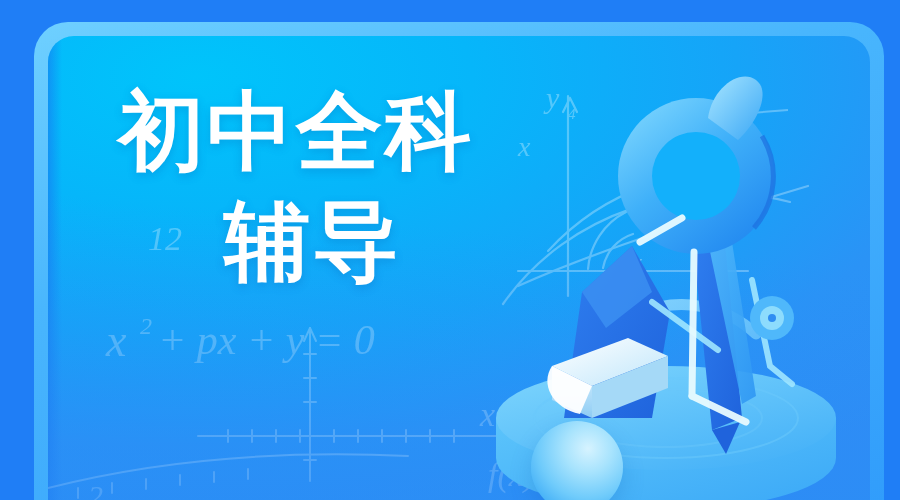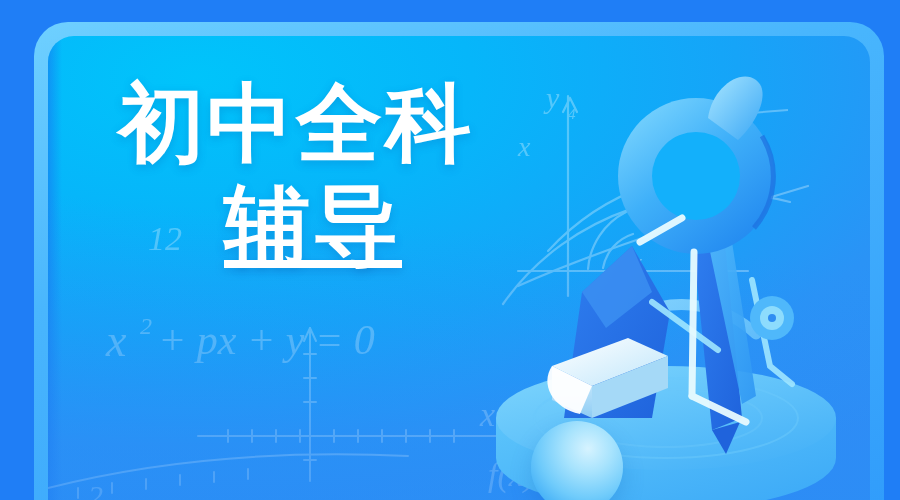--- a/index.html
+++ b/index.html
@@ -53,34 +53,34 @@
   .math-layer{
     position:absolute; inset:0;
     opacity:.33;
     color:#eaf8ff;
     pointer-events:none;
   }
   .math-layer svg{ width:100%; height:100%; display:block; }
 
   
   .title-wrap{
-    position:absolute; left:70px; top:44px; width:470px;
+    position:absolute; left:70px; top:52px; width:470px;
     z-index:6;
   }
   .title-line{
     color:#ffffff;
     font-weight:900;
     font-size:86px;
     line-height:1.02;
     letter-spacing:3px;
     text-shadow:0 3px 10px rgba(10,70,160,.22);
     white-space:nowrap;
   }
   .title-line.l1{ margin-left:0px; }
-  .title-line.l2{ margin-left:106px; margin-top:14px;text-decoration:underline; }
+  .title-line.l2{ margin-left:106px; margin-top:22px; }
 
   
   .pill{
     position:absolute; left:78px; top:340px;
     height:58px; width:432px;
     border-radius:29px;
     background:linear-gradient(90deg,#0e66e6 0%,#1269e8 52%,rgba(24,118,235,.85) 80%,rgba(32,140,244,0) 100%);
     display:flex; align-items:center;
     z-index:6;
   }

